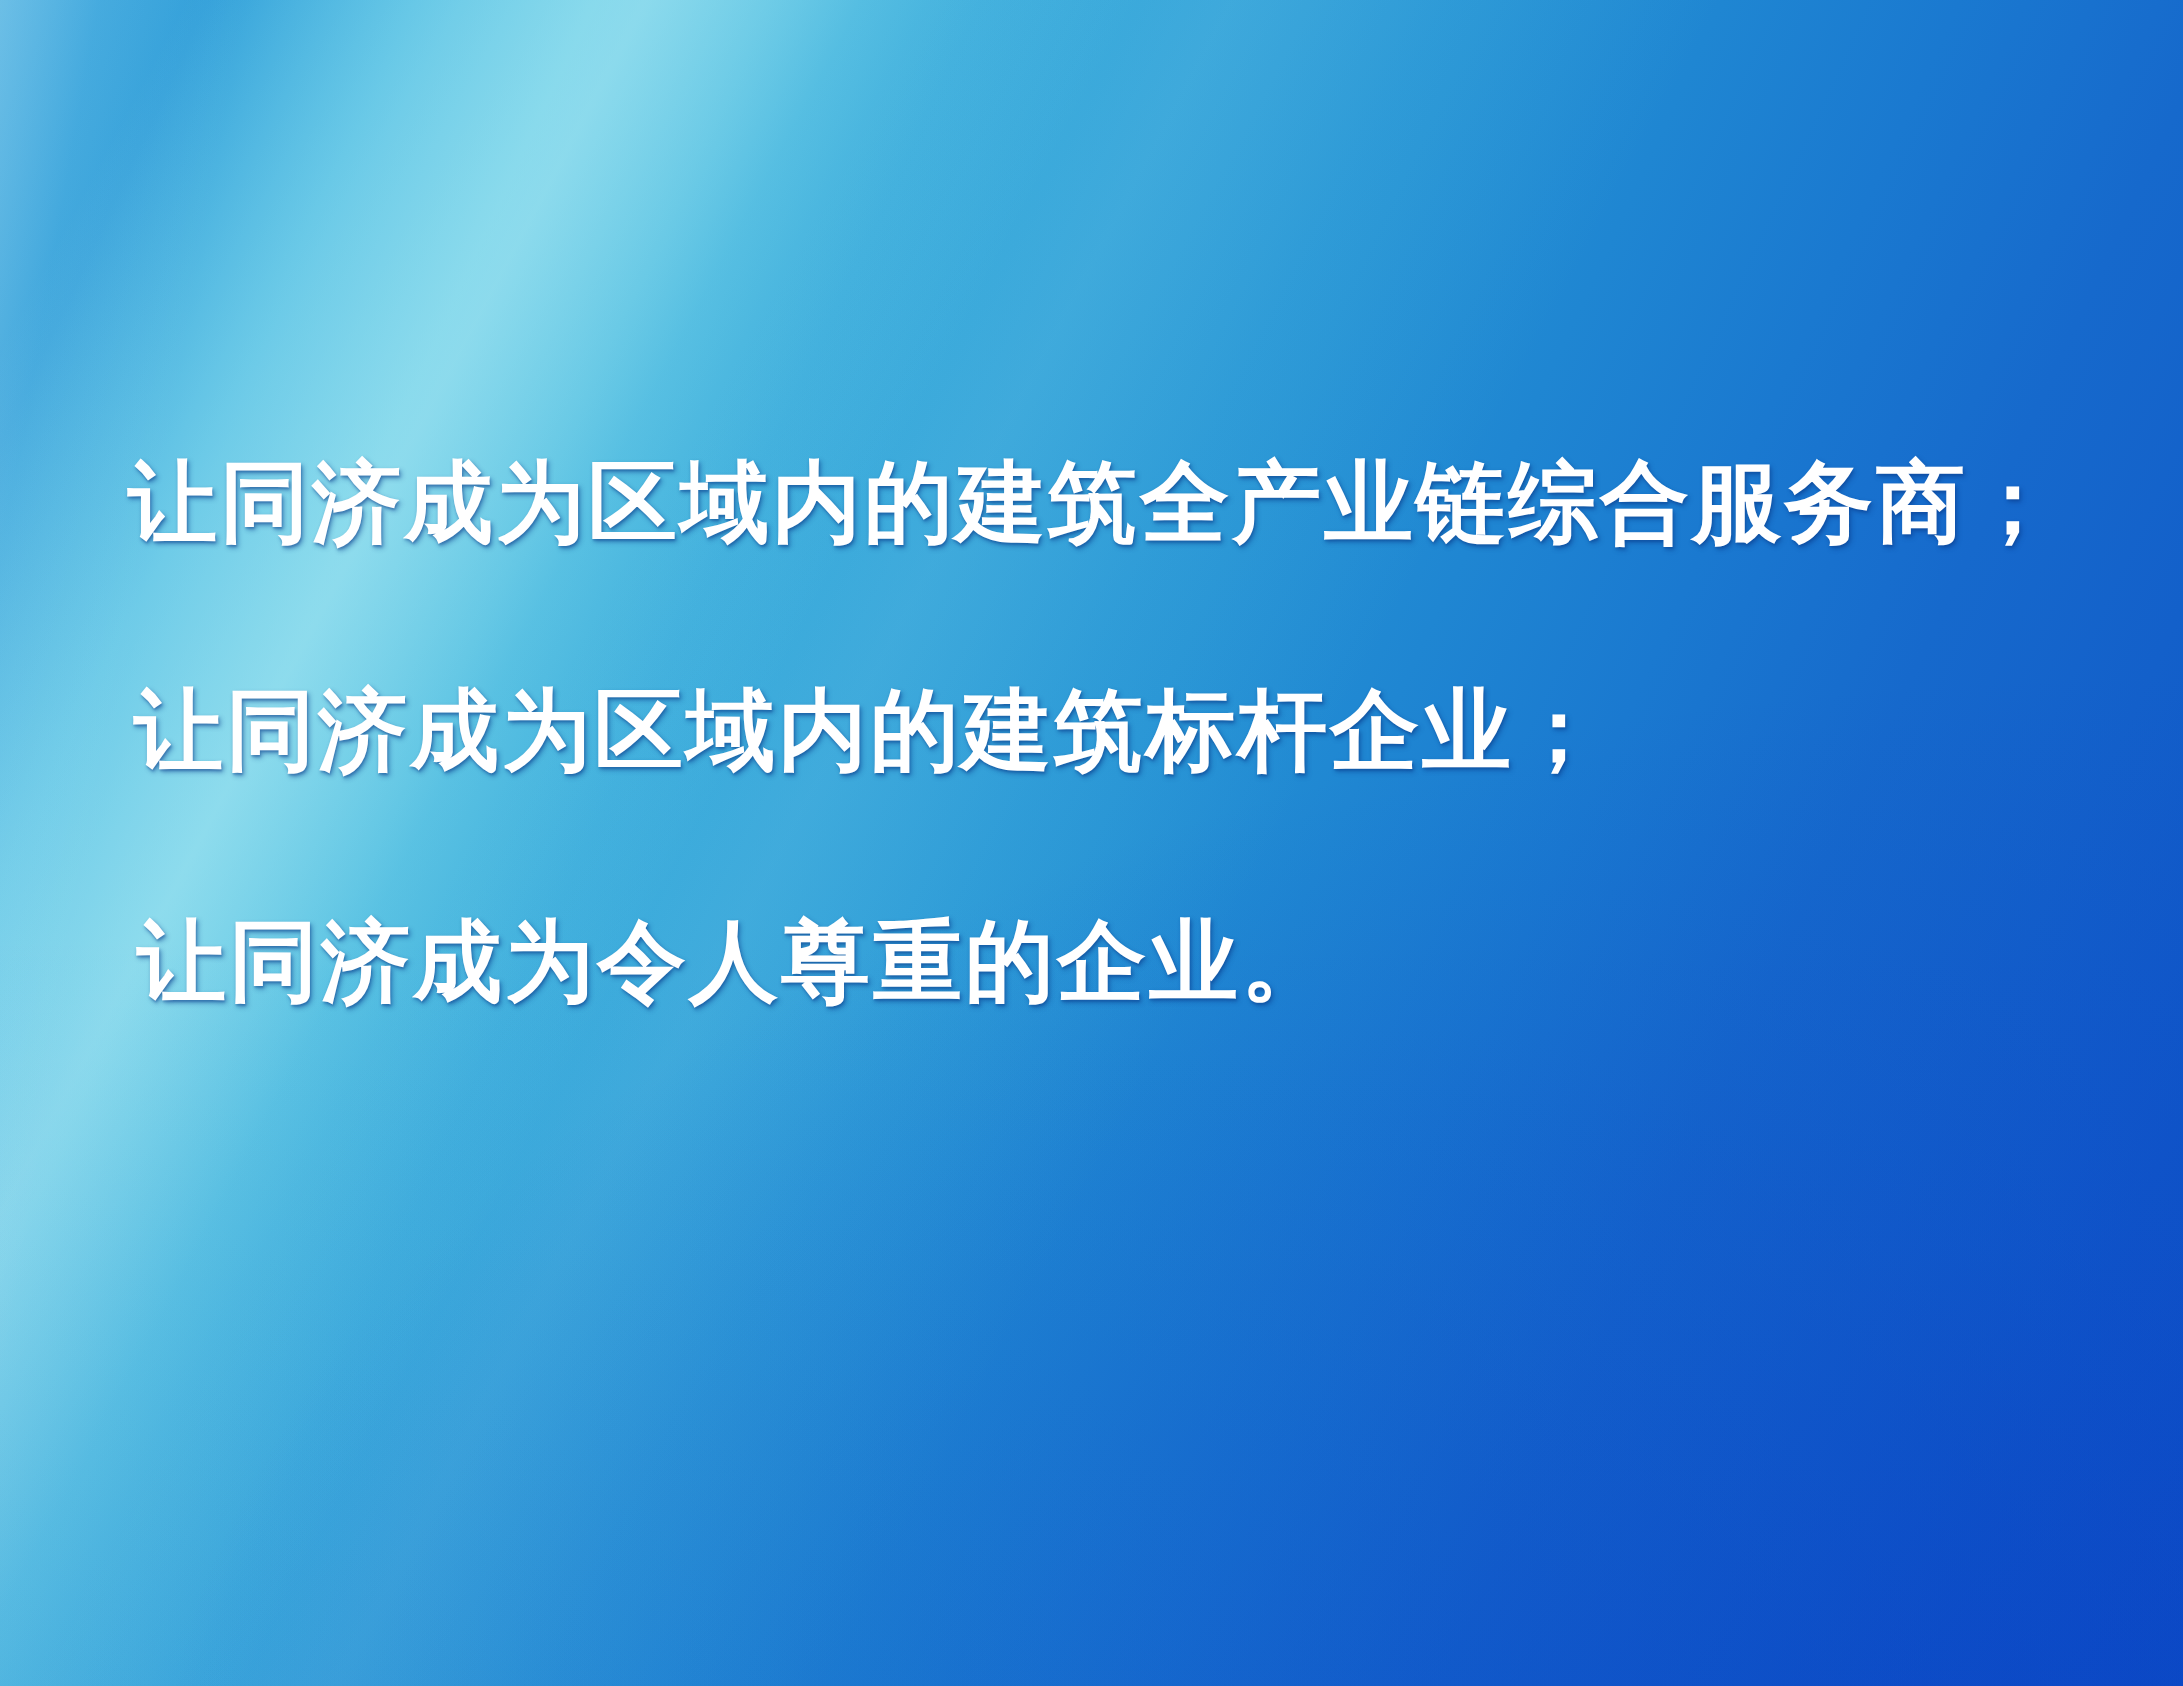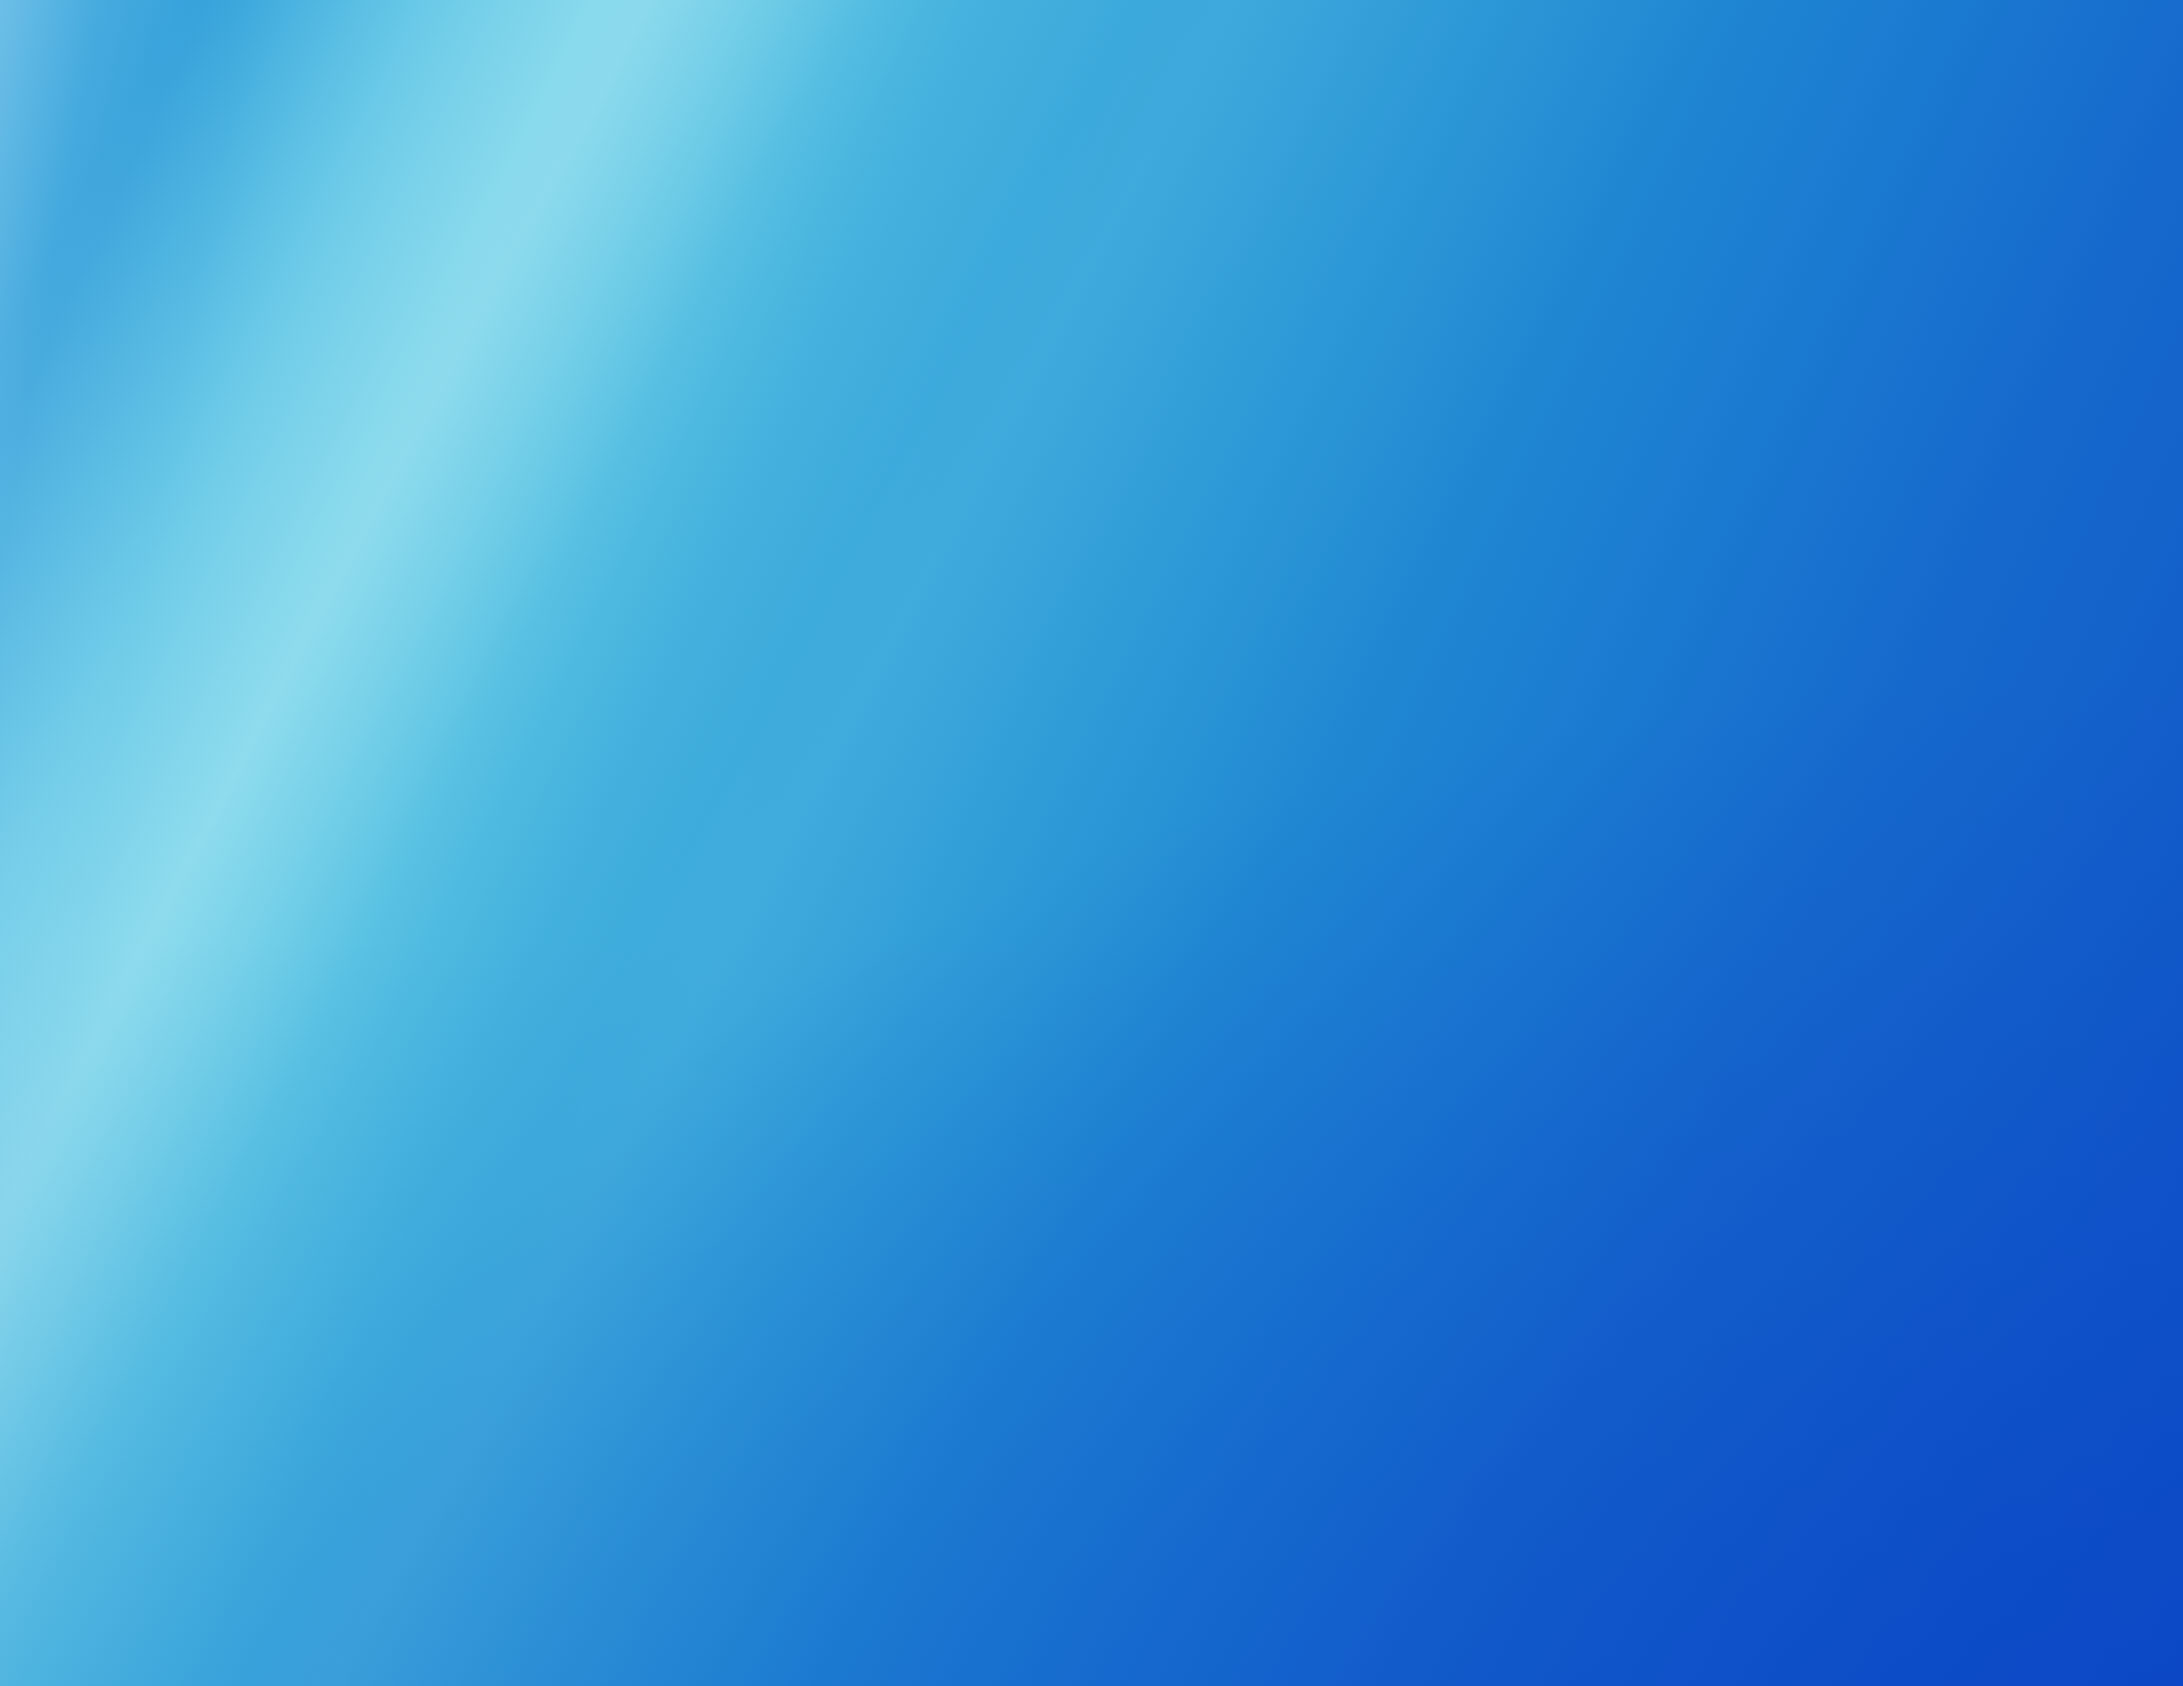--- a/index.html
+++ b/index.html
@@ -120,15 +120,20 @@
 <body>
 
 <div id="slide">
 
   <div class="sheen sheen-a"></div>
   <div class="sheen sheen-b"></div>
   <div class="sheen sheen-c"></div>
   <div class="sheen sheen-d"></div>
   <div class="sheen sheen-e"></div>
 
+  <div id="text-block">
+    <div class="line line-1">让同济成为区域内的建筑全产业链综合服务商；</div>
+    <div class="line line-2">让同济成为区域内的建筑标杆企业；</div>
+    <div class="line line-3">让同济成为令人尊重的企业。</div>
+  </div>
 
 </div>
 
 
 </body></html>

